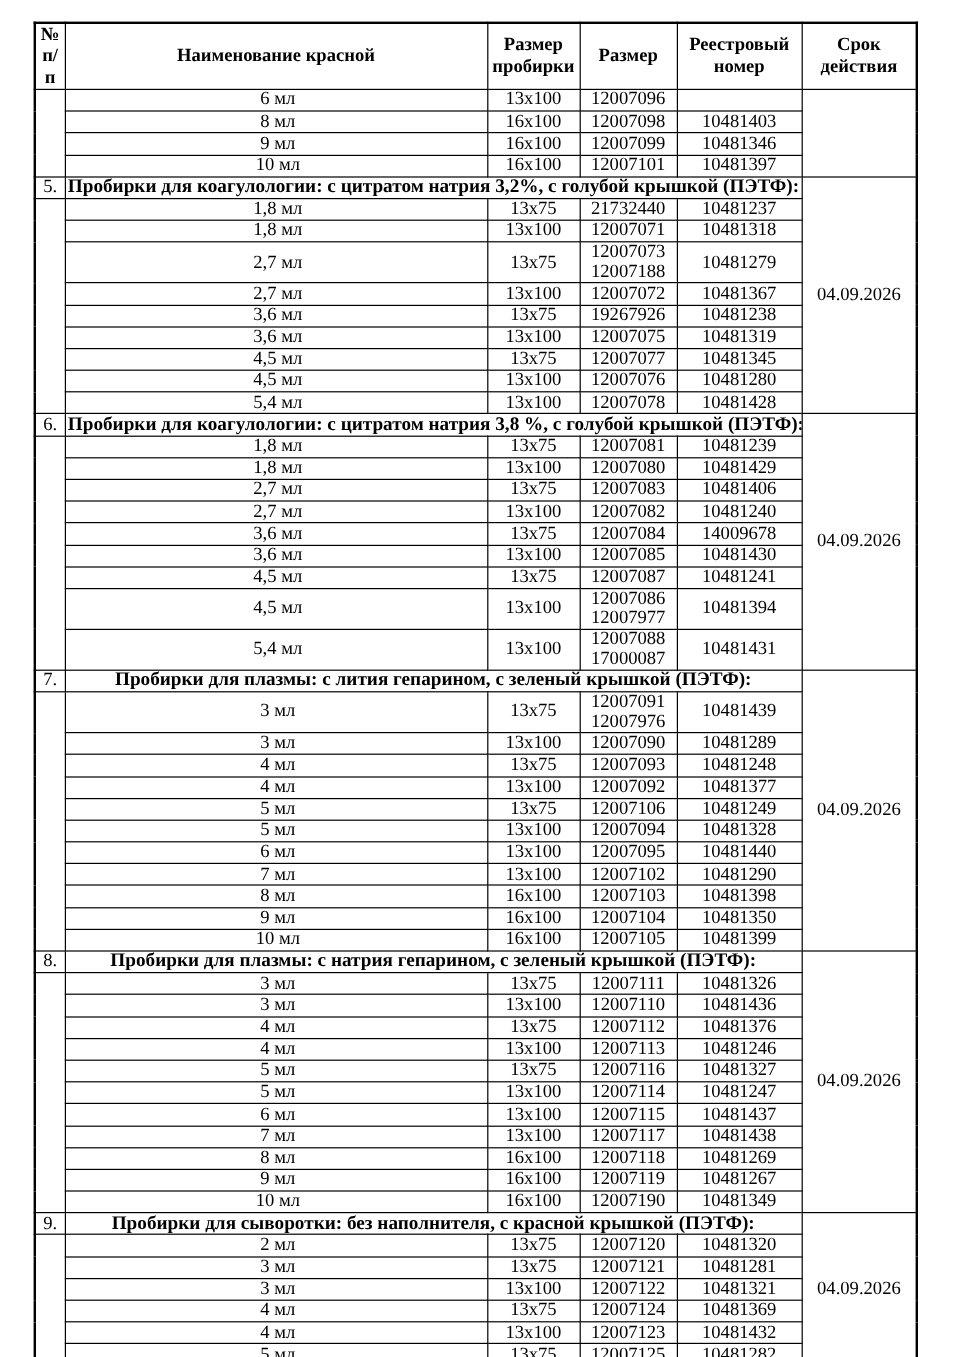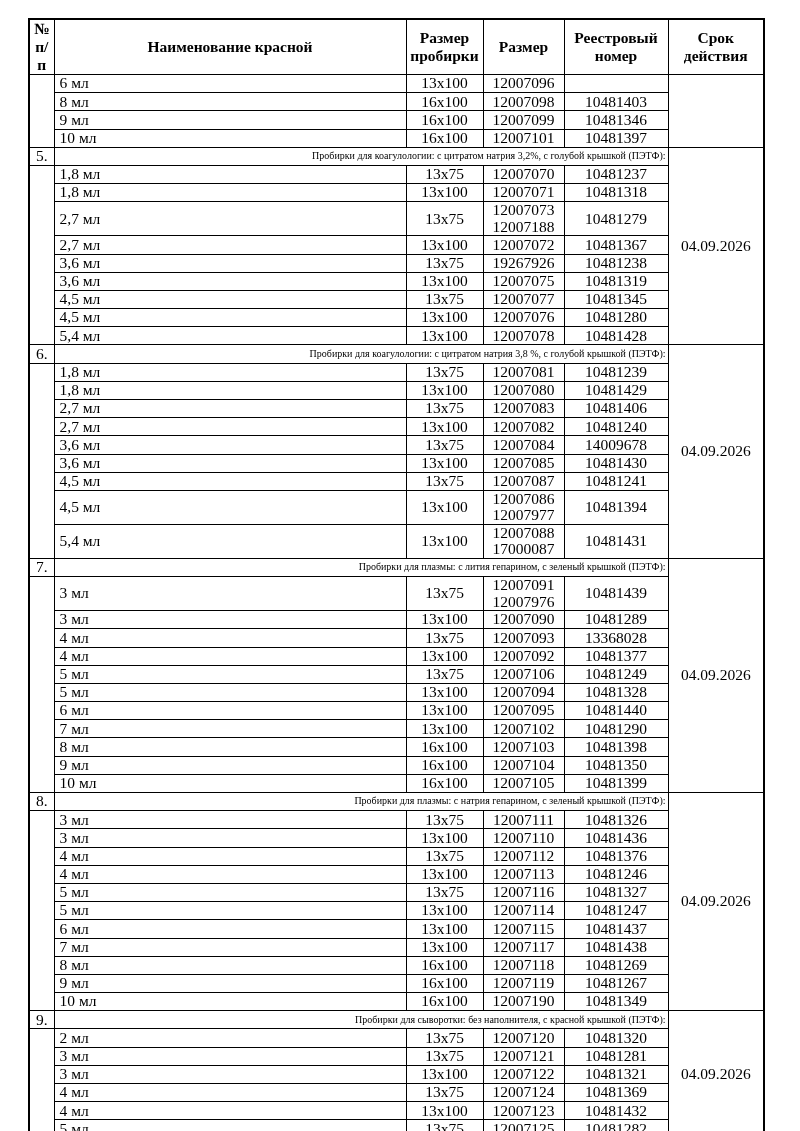--- a/index.html
+++ b/index.html
@@ -40,33 +40,33 @@
     padding: 0 2px;
   }
   .doc-table td {
     font-size: 15.5px;
     line-height: 16.5px;
     height: 17.2px;
     vertical-align: middle;
     padding: 0 2px;
   }
   .doc-table td.name {
-    text-align: left;
+    text-align: center;
     padding-left: 5px;
   }
   .doc-table td.ctr {
     text-align: center;
   }
   .doc-table td.num {
     text-align: center;
   }
   .doc-table td.sect {
-    text-align: right;
-    font-weight: normal;
-    font-size: 10px;
+    text-align: center;
+    font-weight: bold;
+    font-size: 16px;
     white-space: nowrap;
   }
   .doc-table td.term {
     text-align: center;
     margin-top: 27px;
   }
 </style>
 </head>
 <body>
 
@@ -132,21 +132,21 @@
         <tr>
           <td class="num">5.</td>
           <td class="sect" colspan="4">Пробирки для коагулологии: с цитратом натрия 3,2%, с голубой крышкой (ПЭТФ):</td>
           <td class="term" rowspan="10">04.09.2026</td>
         </tr>
         <tr>
           <td class="num" rowspan="9"></td>
           <td class="name">1,8 мл</td>
           <td class="ctr">13x75</td>
           <td class="ctr">
-            <div>12007070</div>
+            <div>21732440</div>
           </td>
           <td class="ctr">10481237</td>
         </tr>
         <tr>
           <td class="name">1,8 мл</td>
           <td class="ctr">13x100</td>
           <td class="ctr">
             <div>12007071</div>
           </td>
           <td class="ctr">10481318</td>
@@ -310,21 +310,21 @@
             <div>12007090</div>
           </td>
           <td class="ctr">10481289</td>
         </tr>
         <tr>
           <td class="name">4 мл</td>
           <td class="ctr">13x75</td>
           <td class="ctr">
             <div>12007093</div>
           </td>
-          <td class="ctr">13368028</td>
+          <td class="ctr">10481248</td>
         </tr>
         <tr>
           <td class="name">4 мл</td>
           <td class="ctr">13x100</td>
           <td class="ctr">
             <div>12007092</div>
           </td>
           <td class="ctr">10481377</td>
         </tr>
         <tr>

